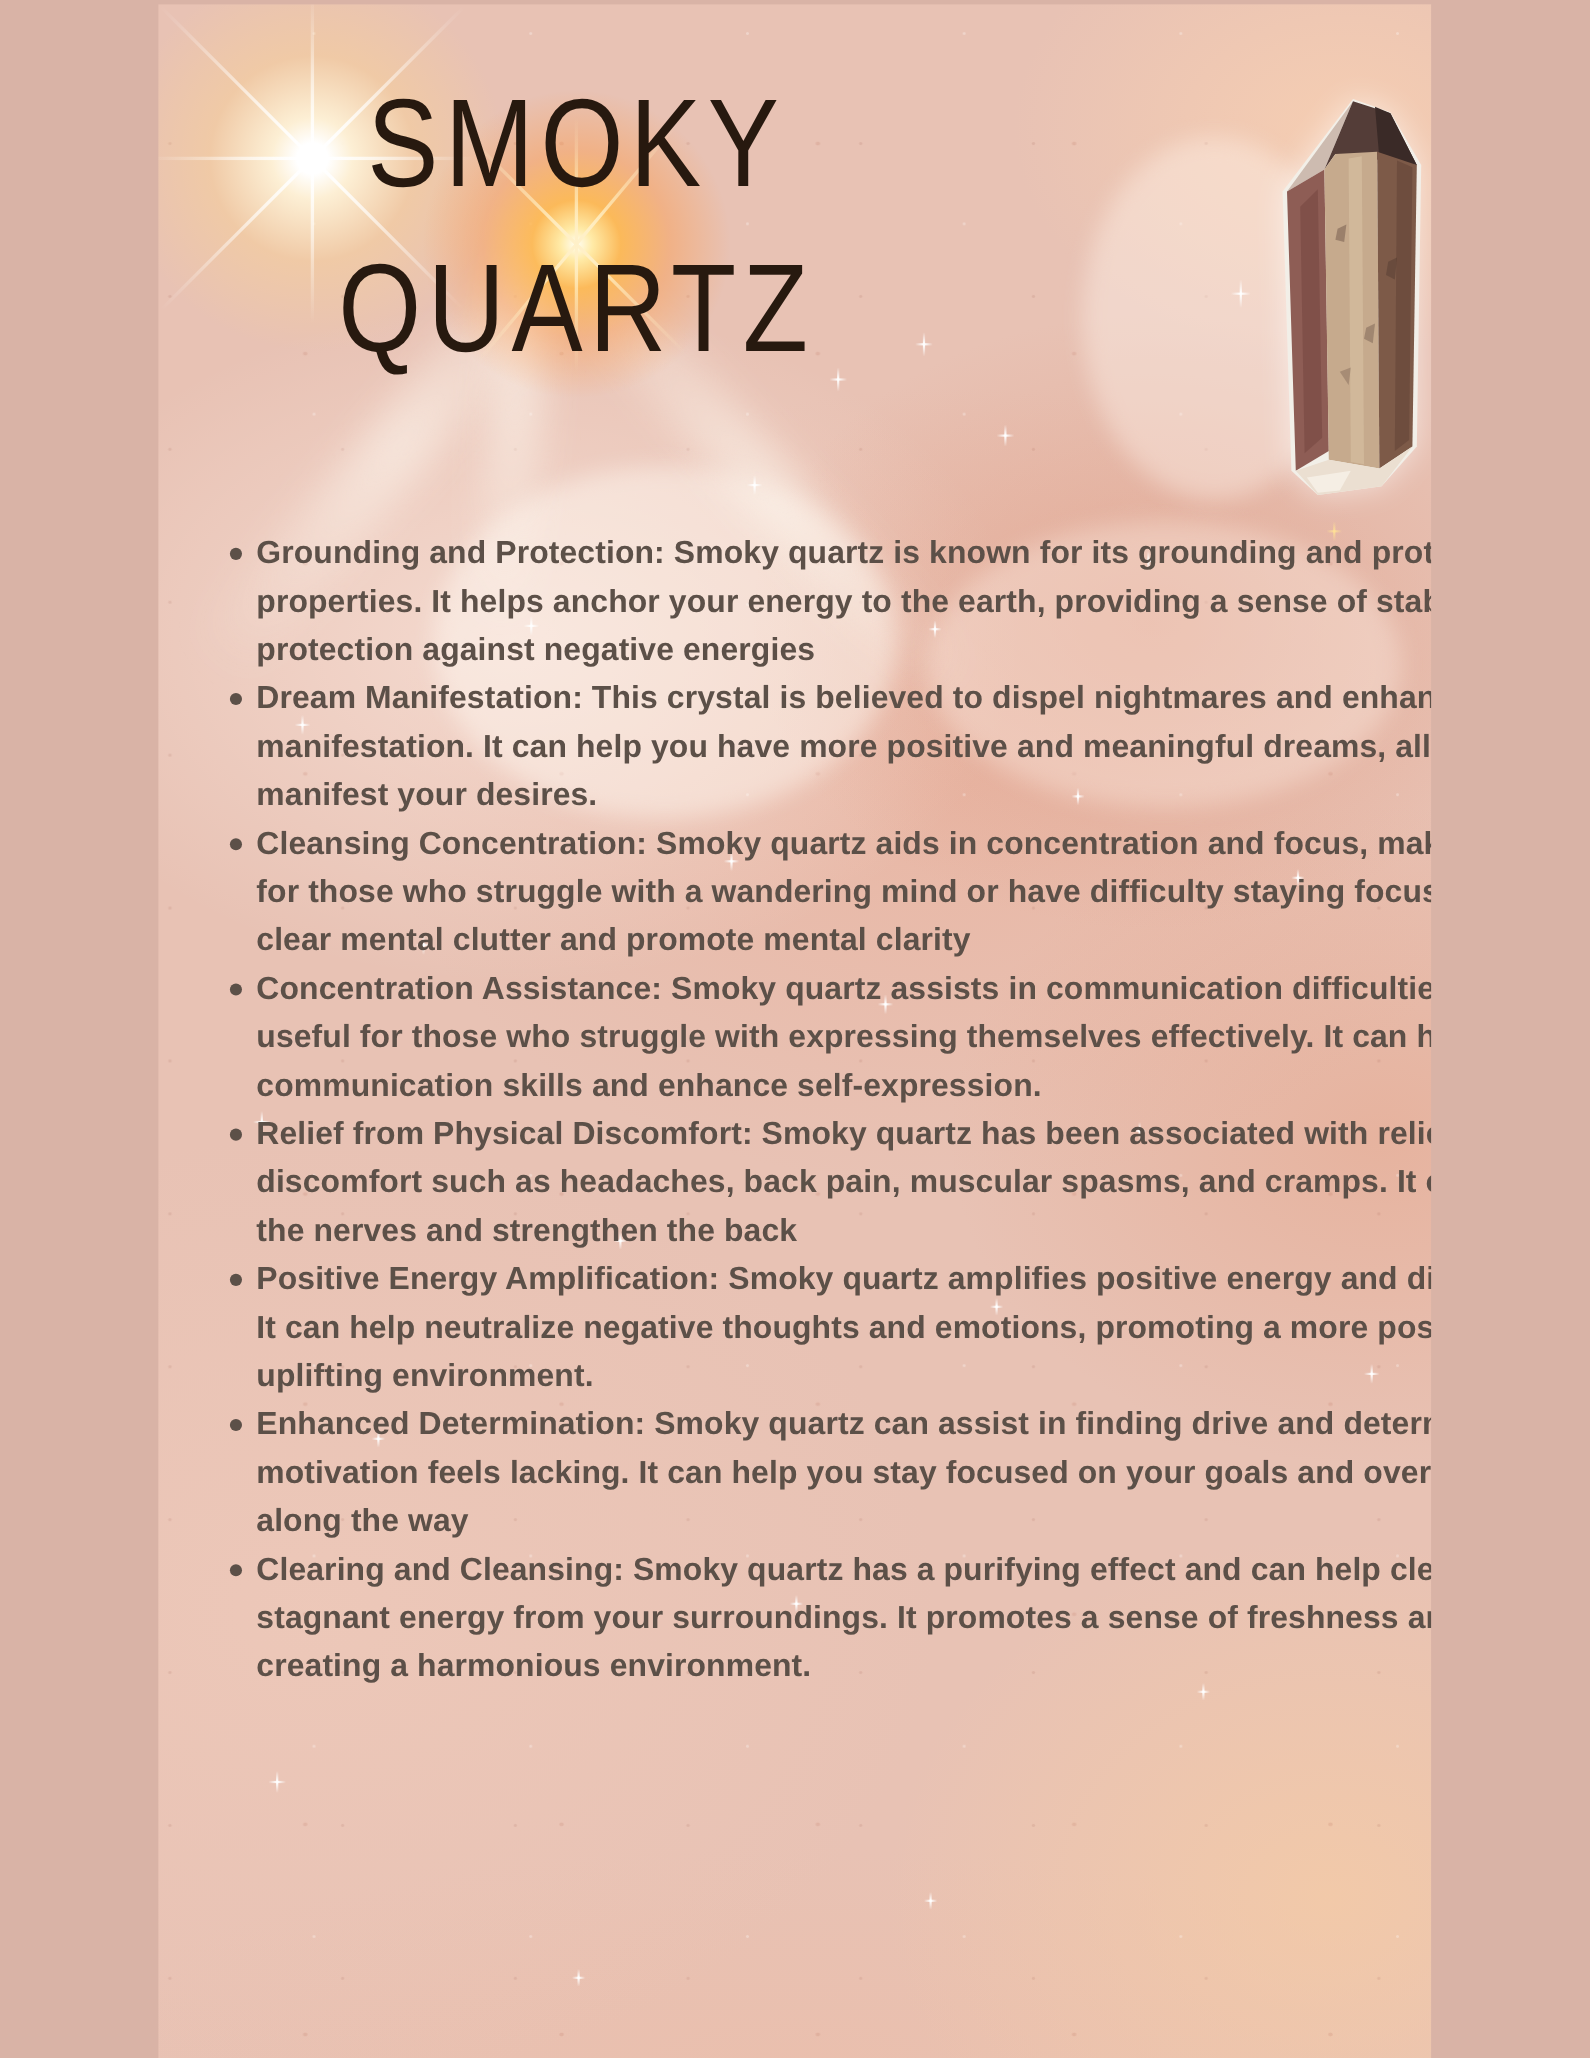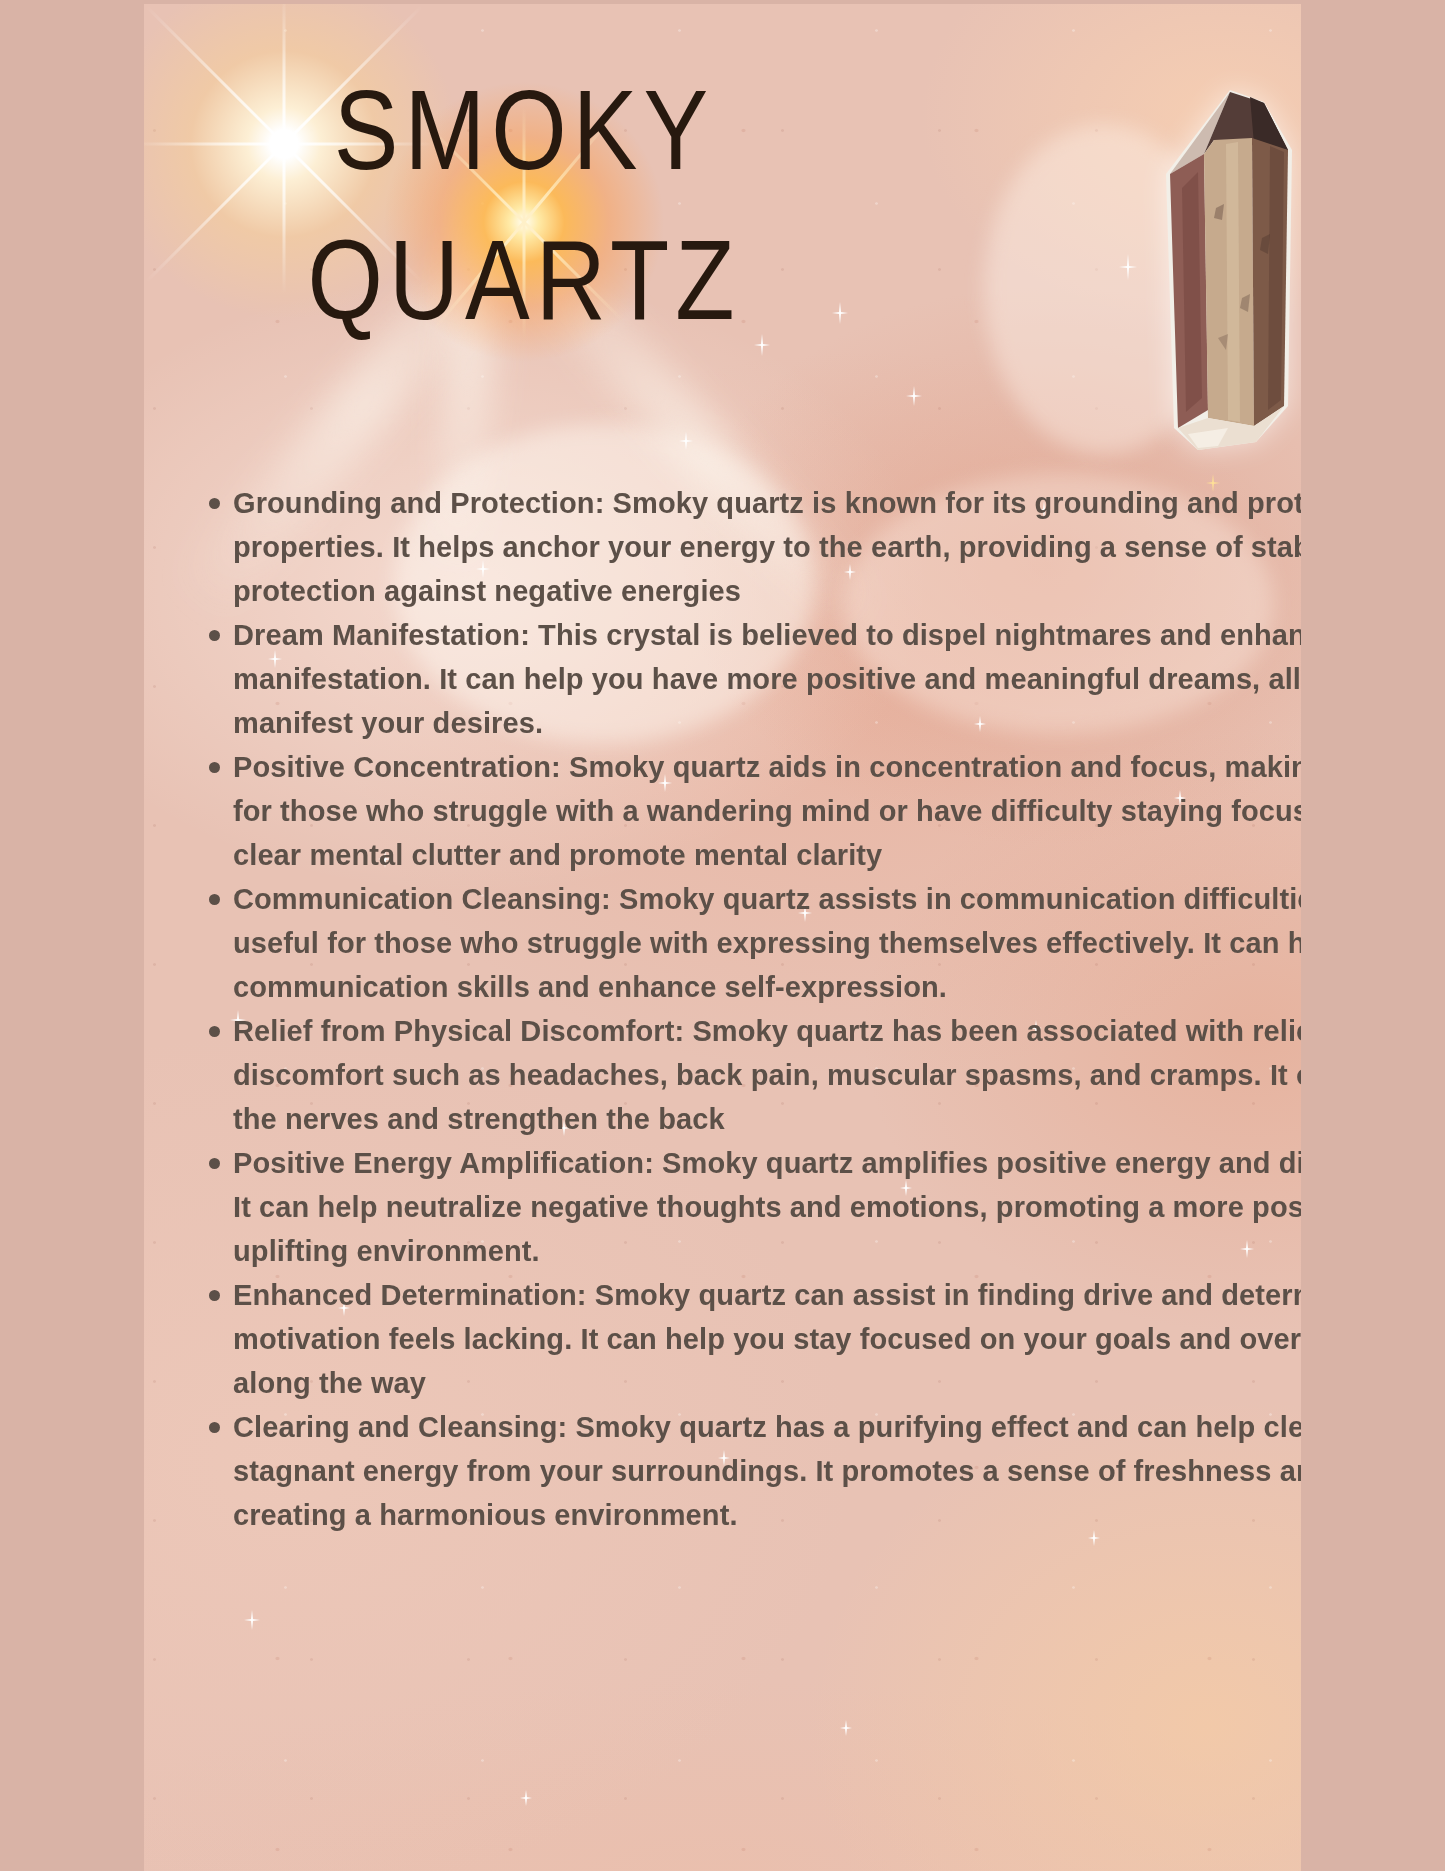--- a/index.html
+++ b/index.html
@@ -204,25 +204,25 @@
   <ul class="bullets">
     <li>
       <span>Grounding and Protection:</span>
       <span>Smoky quartz is known for its grounding and protective properties. It helps anchor your energy to the earth, providing a sense of stability and protection against negative energies</span>
     </li>
     <li>
       <span>Dream Manifestation:</span>
       <span>This crystal is believed to dispel nightmares and enhance dream manifestation. It can help you have more positive and meaningful dreams, allowing you to manifest your desires.</span>
     </li>
     <li>
-      <span>Positive Concentration:</span>
+      <span>Cleansing Concentration:</span>
       <span>Smoky quartz aids in concentration and focus, making it beneficial for those who struggle with a wandering mind or have difficulty staying focused. It can help clear mental clutter and promote mental clarity</span>
     </li>
     <li>
-      <span>Communication Cleansing:</span>
+      <span>Concentration Assistance:</span>
       <span>Smoky quartz assists in communication difficulties, making it useful for those who struggle with expressing themselves effectively. It can help improve communication skills and enhance self-expression.</span>
     </li>
     <li>
       <span>Relief from Physical Discomfort:</span>
       <span>Smoky quartz has been associated with relieving physical discomfort such as headaches, back pain, muscular spasms, and cramps. It can also fortify the nerves and strengthen the back</span>
     </li>
     <li>
       <span>Positive Energy Amplification:</span>
       <span>Smoky quartz amplifies positive energy and dispels negativity. It can help neutralize negative thoughts and emotions, promoting a more positive and uplifting environment.</span>
     </li>

